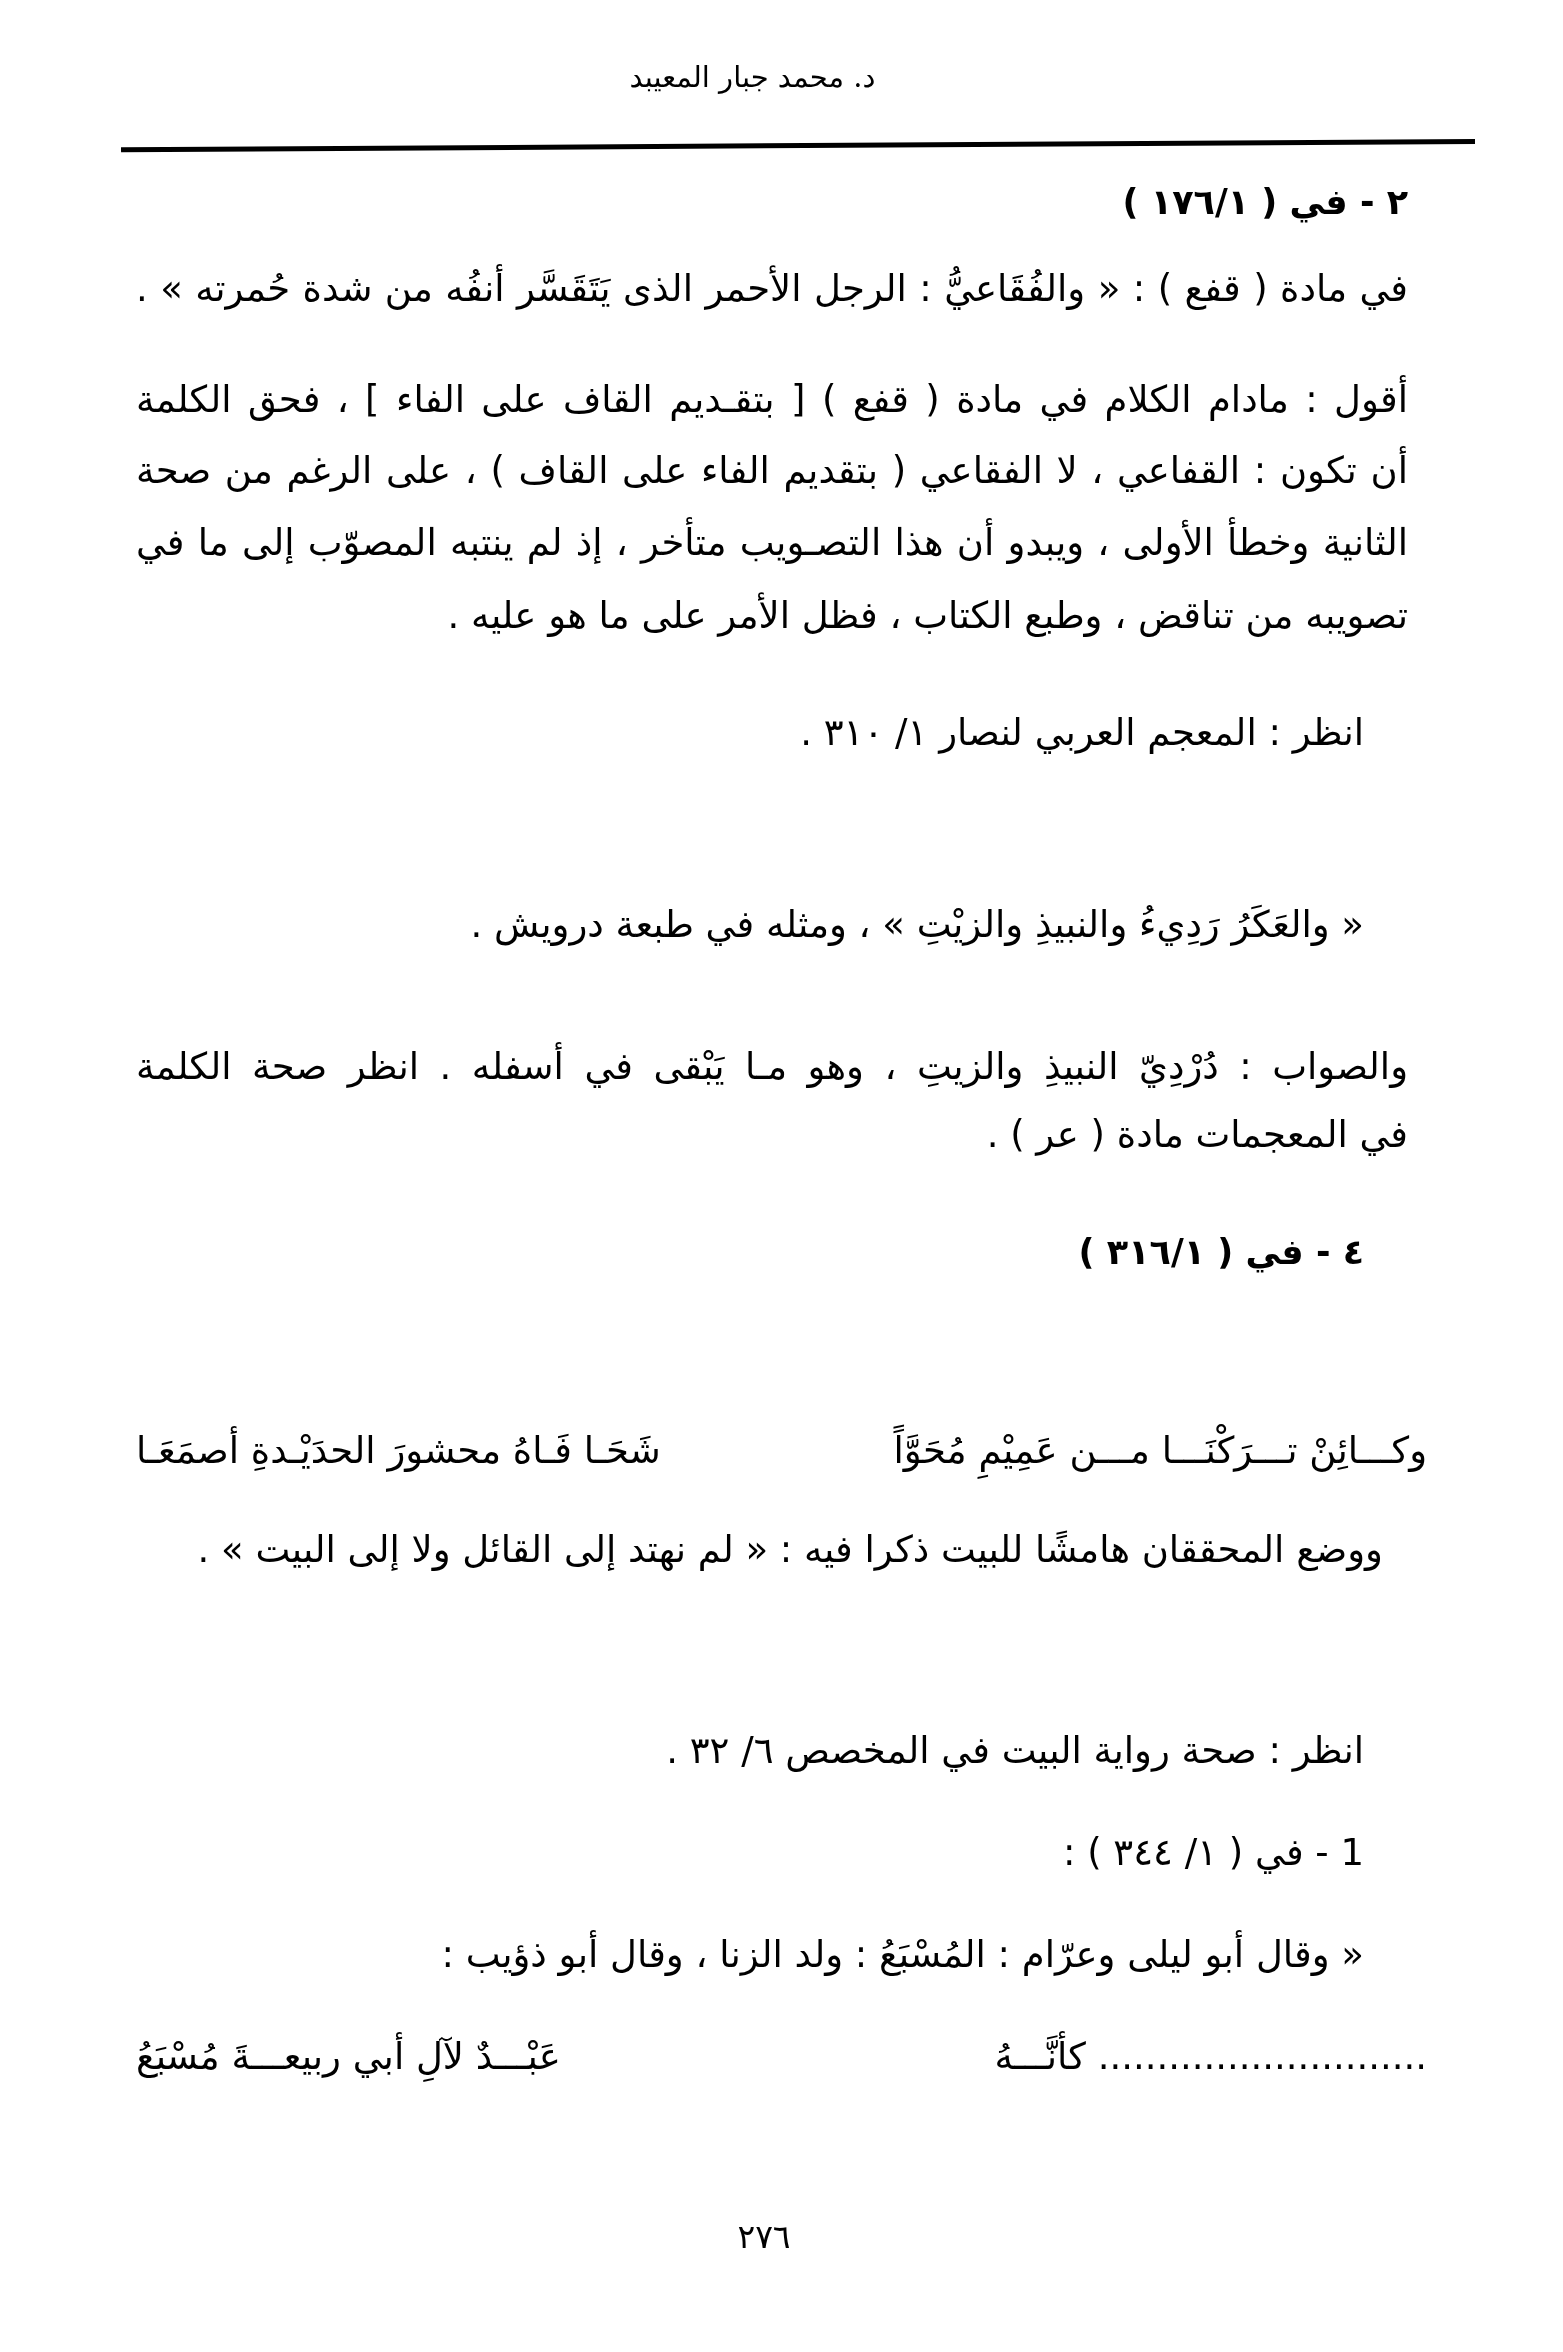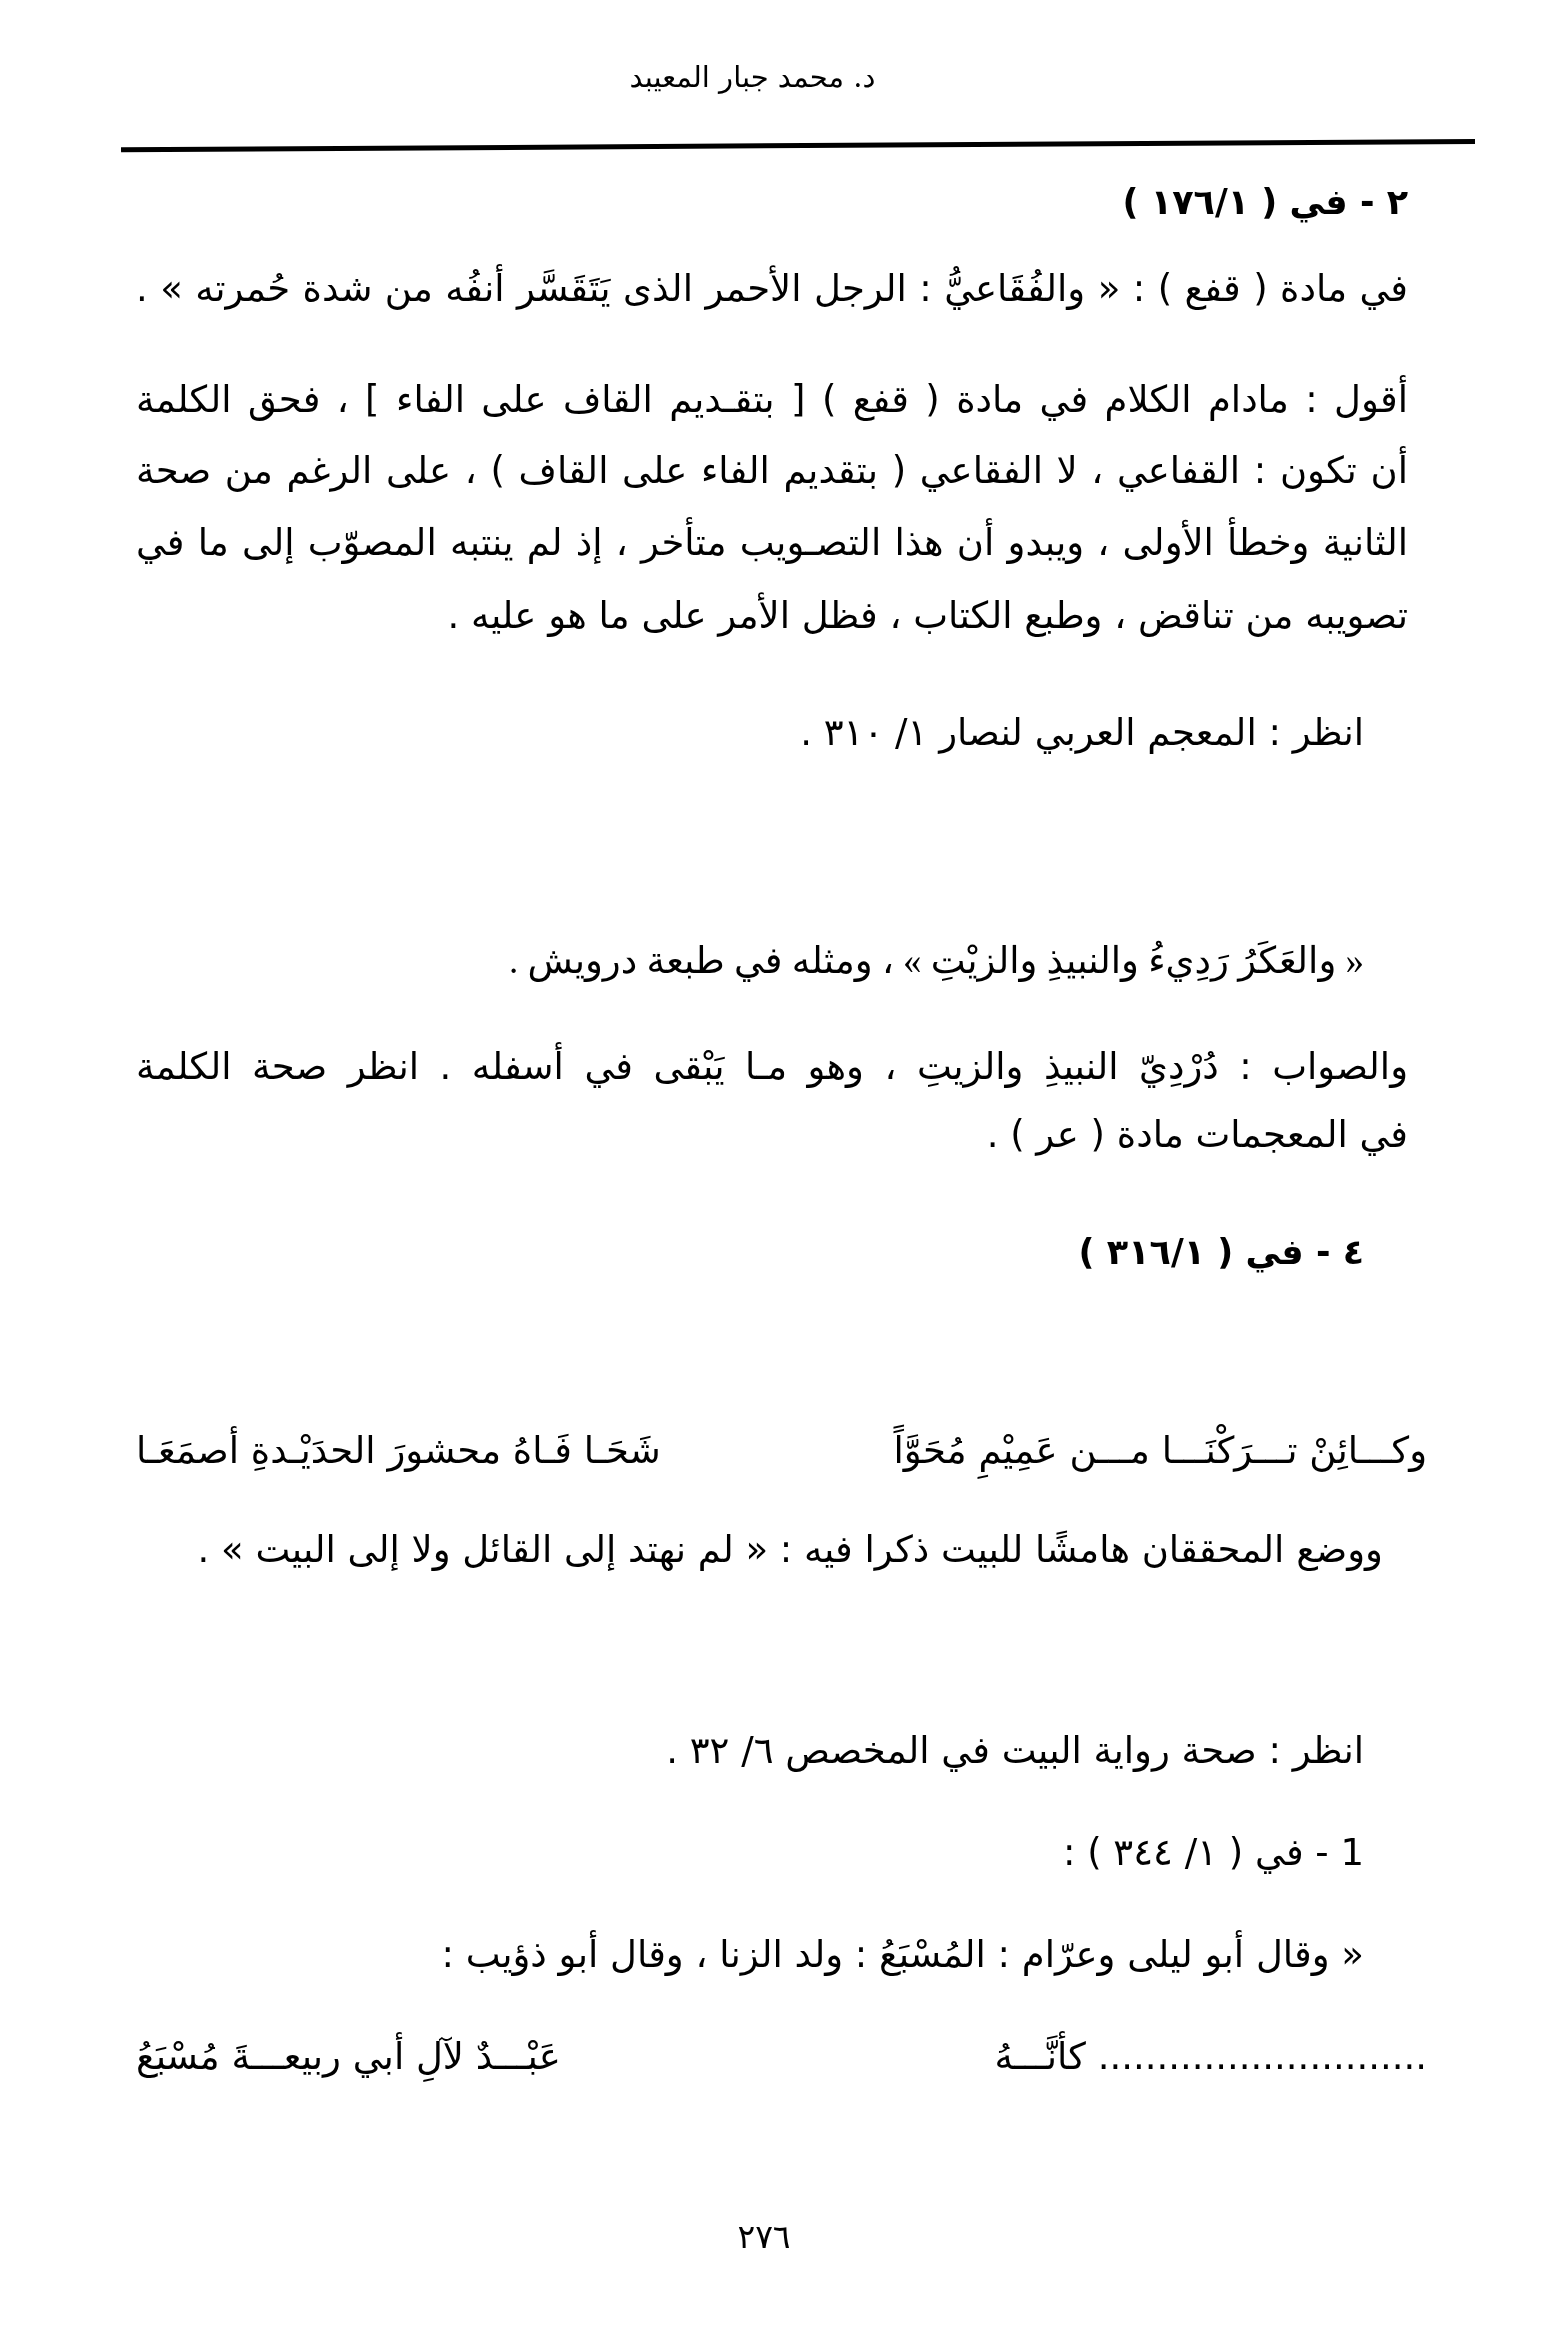--- a/index.html
+++ b/index.html
@@ -89,21 +89,21 @@
   <div class="header-rule"></div>
 
   <div class="line bold" style="top:173px; font-size:35px;">٢ - في ( ١٧٦/١ )</div>
   <div class="line full" style="top:260px;">في مادة ( قفع ) : « والفُقَاعيُّ : الرجل الأحمر الذى يَتَقَسَّر أنفُه من شدة حُمرته » .</div>
   <div class="line full" style="top:371px;">أقول : مادام الكلام في مادة ( قفع ) [ بتقـديم القاف على الفاء ] ، فحق الكلمة</div>
   <div class="line full" style="top:442px;">أن تكون : القفاعي ، لا الفقاعي ( بتقديم الفاء على القاف ) ، على الرغم من صحة</div>
   <div class="line full" style="top:514px;font-family:Liberation Serif, serif;">الثانية وخطأ الأولى ، ويبدو أن هذا التصـويب متأخر ، إذ لم ينتبه المصوّب إلى ما في</div>
   <div class="line" style="top:587px;">تصويبه من تناقض ، وطبع الكتاب ، فظل الأمر على ما هو عليه .</div>
   <div class="line indent" style="top:704px;">انظر : المعجم العربي لنصار ١/ ٣١٠ .</div>
 
-  <div class="line indent" style="top:932px;font-family:Liberation Serif, serif;">« والعَكَرُ رَدِيءُ والنبيذِ والزيْتِ » ، ومثله في طبعة درويش .</div>
+  <div class="line indent" style="top:896px;">« والعَكَرُ رَدِيءُ والنبيذِ والزيْتِ » ، ومثله في طبعة درويش .</div>
   <div class="line full" style="top:1038px;">والصواب : دُرْدِيّ النبيذِ والزيتِ ، وهو مـا يَبْقى في أسفله . انظر صحة الكلمة</div>
   <div class="line" style="top:1106px;">في المعجمات مادة ( عر ) .</div>
 
   <div class="line bold indent" style="top:1223px; font-size:35px;">٤ - في ( ٣١٦/١ )</div>
   <div class="verse" style="top:1422px;">
     <span class="hemi first">وكـــائِنْ تـــرَكْنَـــا مـــن عَمِيْمِ مُحَوَّاً</span>
     <span class="hemi second">شَحَـا فَـاهُ محشورَ الحدَيْـدةِ أصمَعَـا</span>
   </div>
   <div class="line" style="right:180px; top:1521px;">ووضع المحققان هامشًا للبيت ذكرا فيه : « لم نهتد إلى القائل ولا إلى البيت » .</div>
   <div class="line indent" style="top:1722px;">انظر : صحة رواية البيت في المخصص ٦/ ٣٢ .</div>

